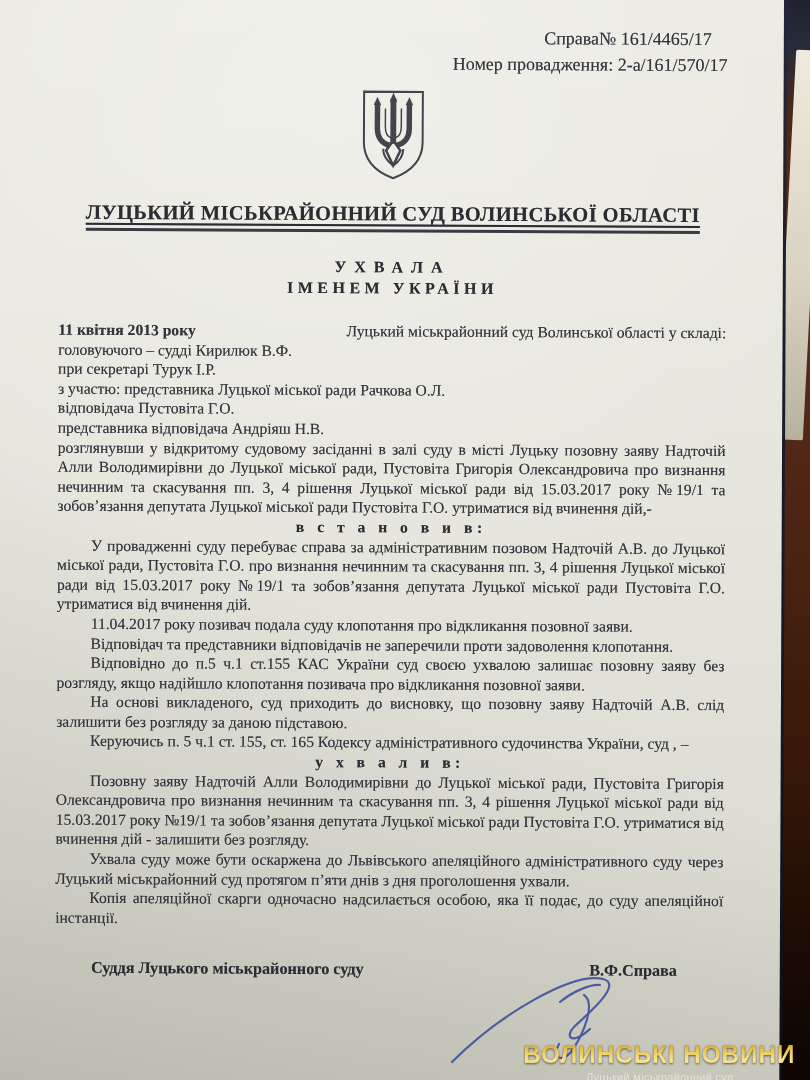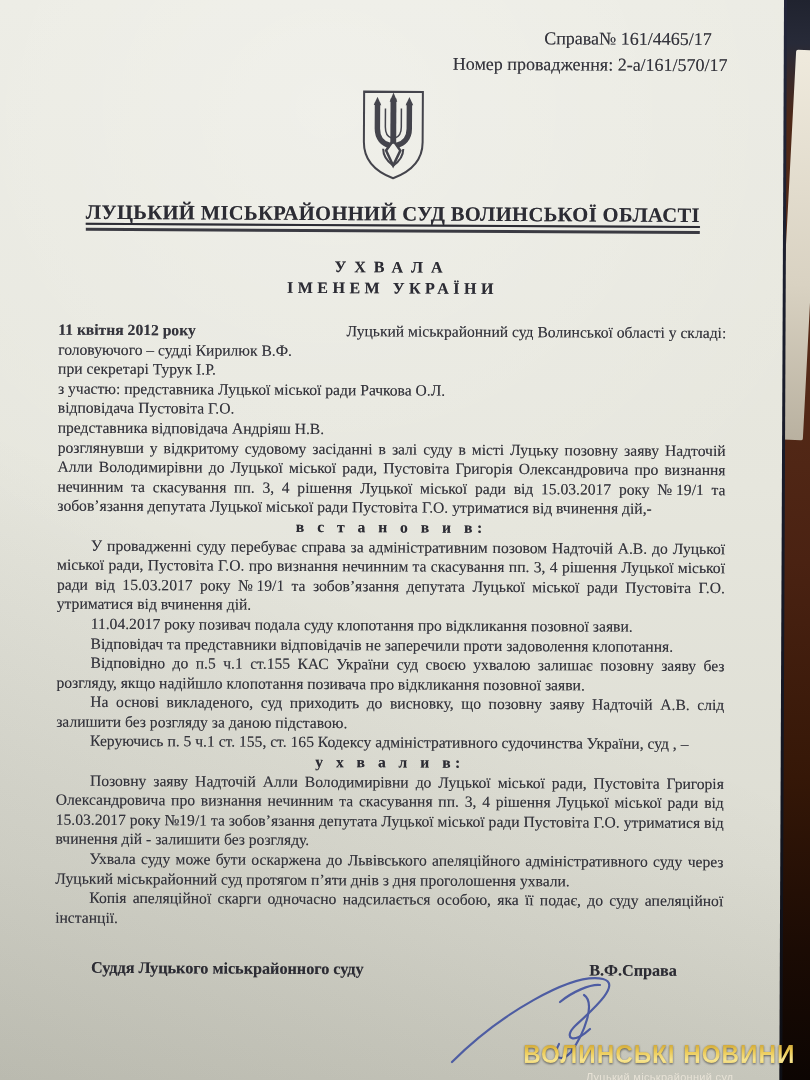--- a/index.html
+++ b/index.html
@@ -106,21 +106,21 @@
       <div class="court-name">
         <span>ЛУЦЬКИЙ МІСЬКРАЙОННИЙ СУД ВОЛИНСЬКОЇ ОБЛАСТІ</span>
       </div>
 
       <p class="h-uhvala">УХВАЛА</p>
       <p class="h-imenem">ІМЕНЕМ УКРАЇНИ</p>
 
       <div class="body">
 
         <p class="intro-first">
-          <b>11 квітня 2012 року</b>
+          <b>11 квітня 2013 року</b>
           <span>Луцький міськрайонний суд Волинської області у складі:</span>
         </p>
         <p>головуючого – судді Кирилюк В.Ф.</p>
         <p>при секретарі  Турук І.Р.</p>
         <p>з участю: представника Луцької міської ради Рачкова О.Л.</p>
         <p>відповідача Пустовіта Г.О.</p>
         <p>представника відповідача Андріяш Н.В.</p>
 
         <p>розглянувши у відкритому судовому засіданні в залі суду  в місті Луцьку позовну заяву Надточій Алли Володимирівни до Луцької міської ради, Пустовіта Григорія Олександровича про визнання нечинним та скасування пп. 3, 4 рішення Луцької міської ради від 15.03.2017 року №19/1 та зобов’язання депутата Луцької міської ради Пустовіта Г.О. утриматися від вчинення дій,-</p>
 

